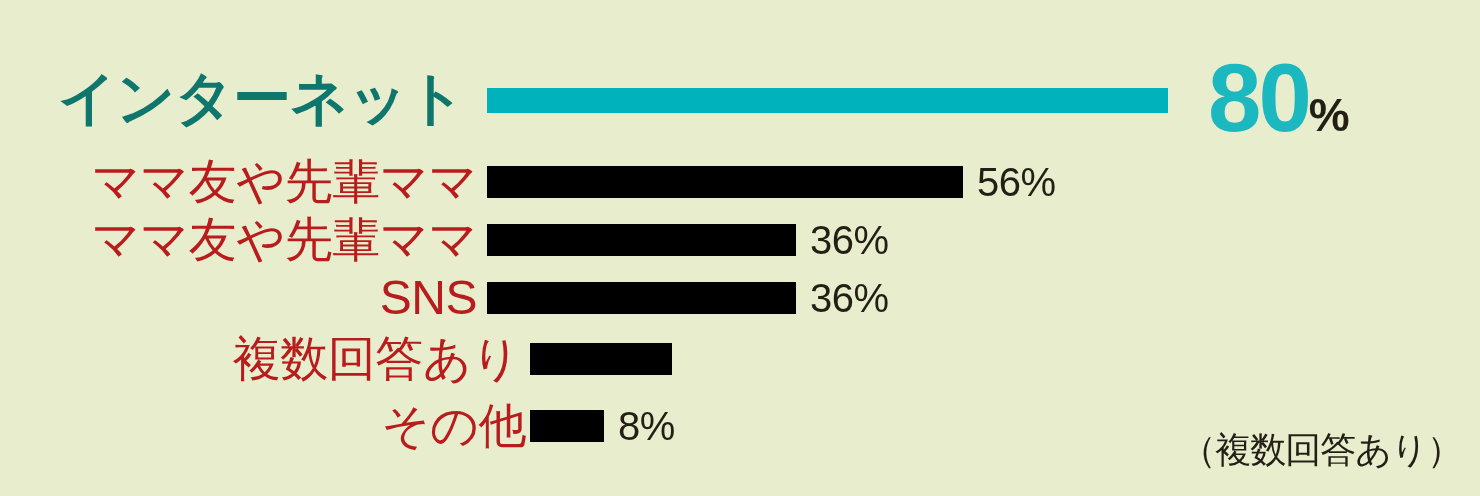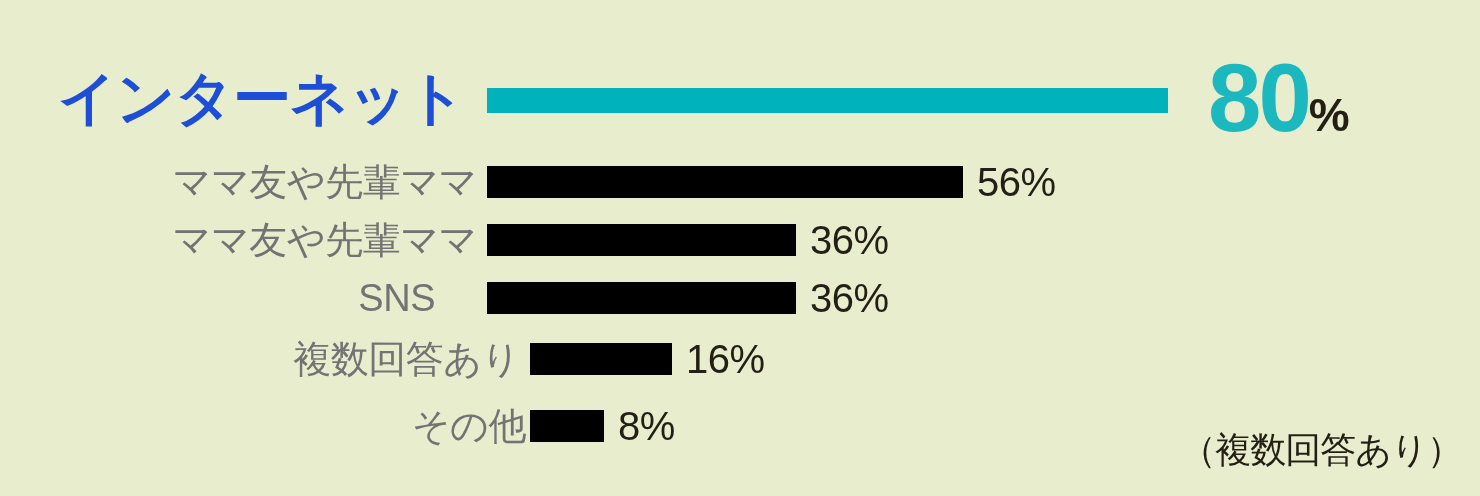--- a/index.html
+++ b/index.html
@@ -31,21 +31,21 @@
     height: 100px;
   }
   .hero-label {
     position: absolute;
     left: 58px;
     top: 50%;
     transform: translateY(-50%);
     font-size: 58px;
     font-weight: bold;
     letter-spacing: -1px;
-    color: #1d4ed8;
+    color: #0f766e;
     white-space: nowrap;
     line-height: 1;
   }
   .hero-bar {
     position: absolute;
     left: 487px;
     top: 40px;
     height: 25px;
     background: #00b2bc;
   }
@@ -75,22 +75,22 @@
     position: absolute;
     left: 0;
     width: 1480px;
     height: 44px;
   }
   .row-label {
     position: absolute;
     right: 1005px;   
     top: 50%;
     transform: translateY(-50%);
-    font-size: 38px;
-    color: #737373;
+    font-size: 48px;
+    color: #b91c1c;
     white-space: nowrap;
     line-height: 1;
     letter-spacing: -0.5px;
   }
   .row-bar {
     position: absolute;
     top: 6px;
     height: 32px;
     background: #000000;
   }
@@ -135,28 +135,27 @@
         <div class="row-label" style="right: 1003px;">ママ友や先輩ママ</div>
         <div class="row-bar" style="left: 487px; width: 476px; background: rgb(0, 0, 0);"></div>
         <div class="row-value" style="left: 977px; text-align: center;">56%</div>
       </div>
       <div class="row" style="top: 218px;">
         <div class="row-label" style="right: 1003px;">ママ友や先輩ママ</div>
         <div class="row-bar" style="left: 487px; width: 309px; background: rgb(0, 0, 0);"></div>
         <div class="row-value" style="left: 810px;">36%</div>
       </div>
       <div class="row" style="top: 276px;">
-        <div class="row-label" style="right: 1045px;">SNS</div>
+        <div class="row-label" style="right: 1003px;">SNS</div>
         <div class="row-bar" style="left: 487px; width: 309px; background: rgb(0, 0, 0);"></div>
         <div class="row-value" style="left: 810px;">36%</div>
       </div>
       <div class="row" style="top: 337px;">
         <div class="row-label" style="right: 960px;">複数回答あり</div>
         <div class="row-bar" style="left: 530px; width: 142px; background: rgb(0, 0, 0);"></div>
-        <div class="row-value" style="left: 686px;">16%</div>
       </div>
       <div class="row" style="top: 404px; padding-left: 6px;">
         <div class="row-label" style="right: 960px;">その他</div>
         <div class="row-bar" style="left: 530px; width: 74px; background: rgb(0, 0, 0);"></div>
         <div class="row-value" style="left: 618px;">8%</div>
       </div>
     </div>
 
   <div class="footnote">（複数回答あり）</div>
 </div>

